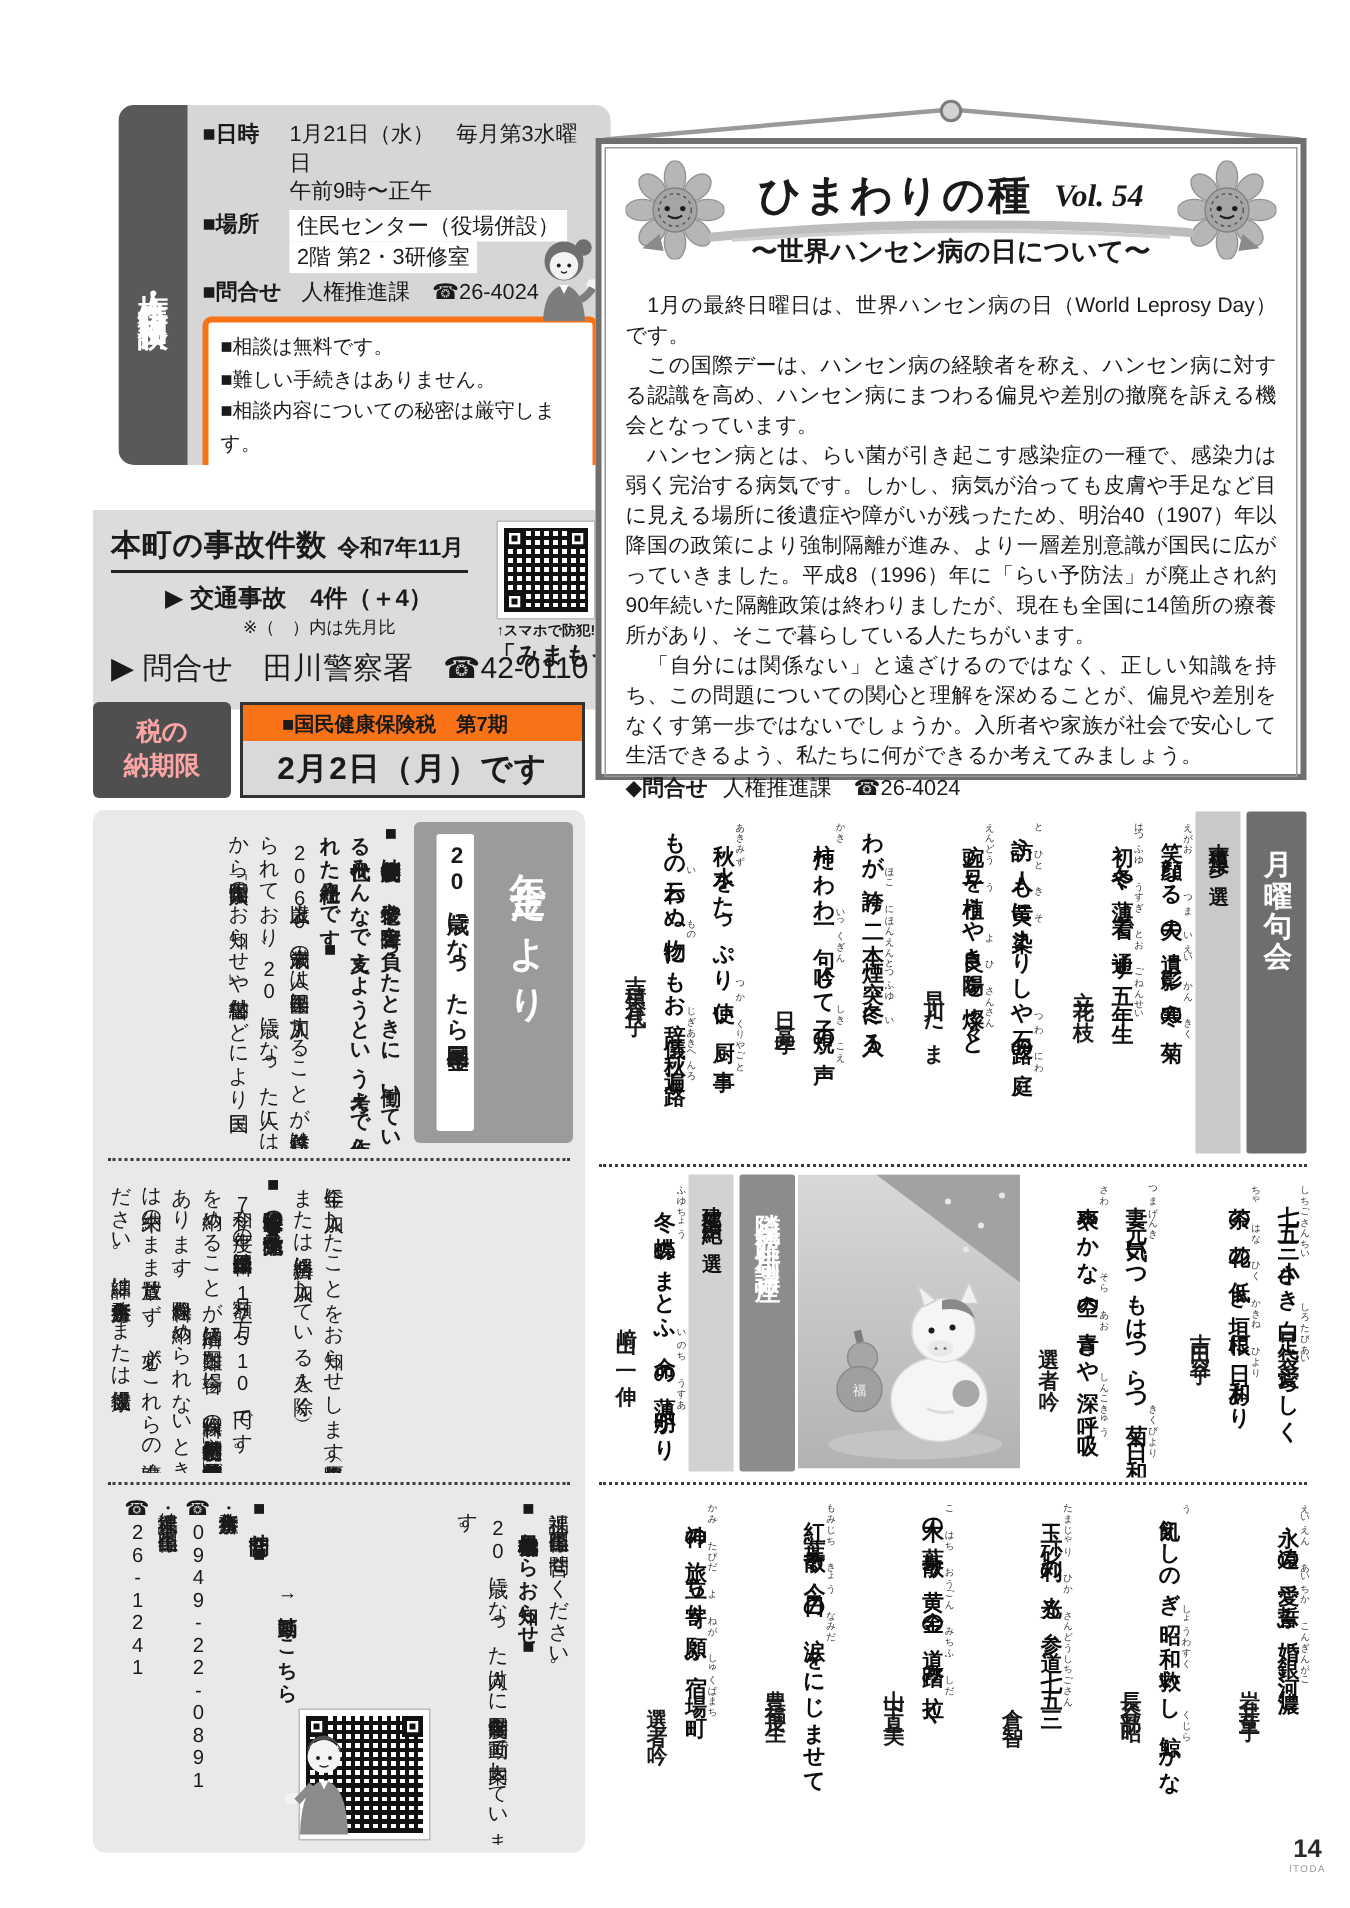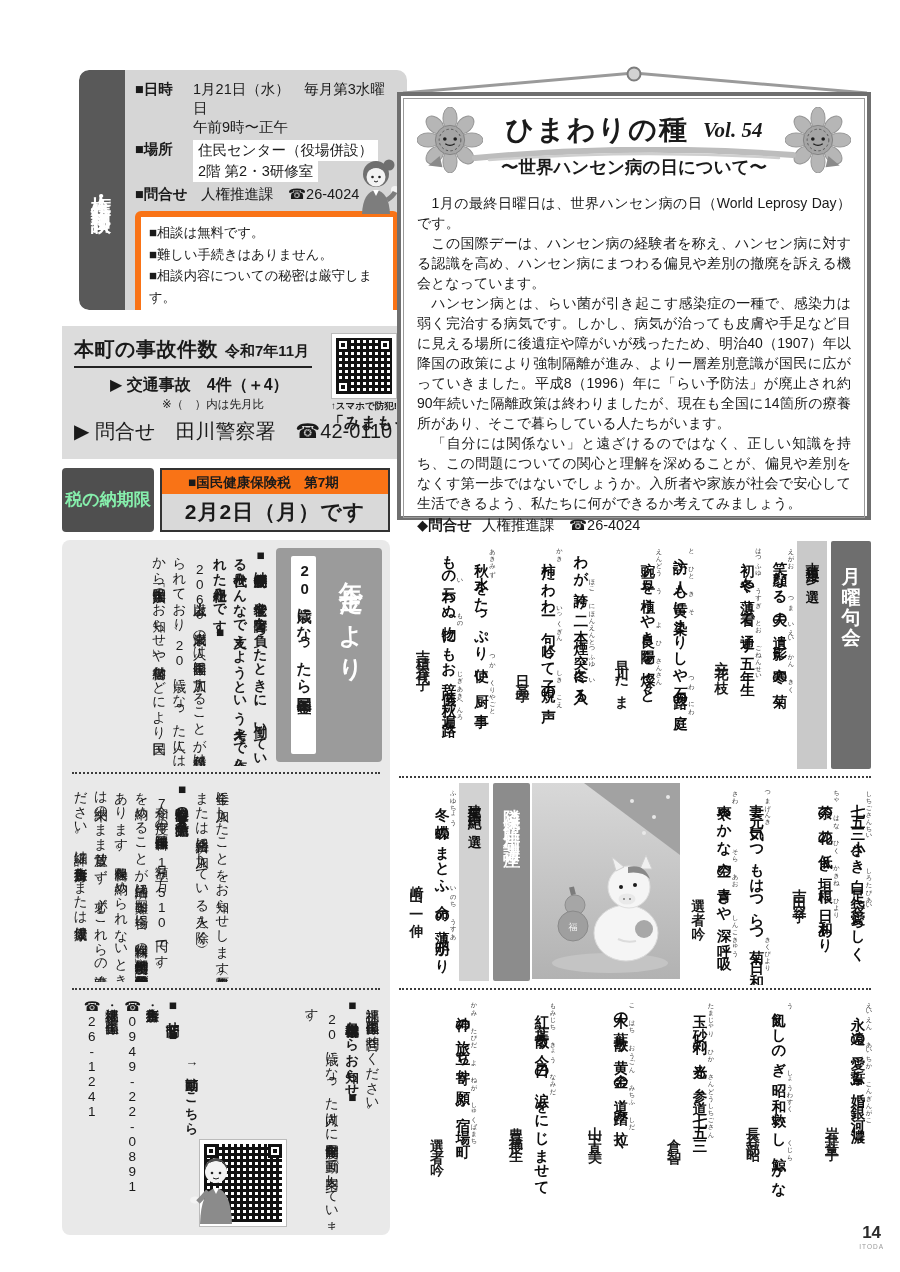--- a/index.html
+++ b/index.html
@@ -15,42 +15,42 @@
     background:#d6d6d6; border-radius:10px; display:flex; overflow:hidden; }
   .jinken-band { width:46px; background:#595959; color:#fff; border-radius:10px 0 0 10px;
     display:flex; align-items:center; justify-content:center; }
   .jinken-band .t { writing-mode:vertical-rl; text-orientation:upright; font-size:20px; font-weight:bold; letter-spacing:3px; }
   .jinken-body { flex:1; position:relative; padding:10px 8px 8px 10px; font-size:14.5px; }
   .jk-row { display:flex; margin-bottom:3px; }
   .jk-label { font-weight:bold; width:58px; flex:none; }
   .jk-label.wide { width:66px; }
   .jk-val .l2 { display:block; }
   .place-box { background:#fff; padding:1px 5px; display:inline-block; }
-  .jk-notes { background:#fff; border:6px solid #f97316; border-radius:6px;
+  .jk-notes { background:#fff; border:4px solid #f97316; border-radius:6px;
     margin-top:7px; padding:5px 8px; font-size:13.3px; line-height:1.62; }
   .woman-ill { position:absolute; right:2px; top:86px; }
 
   
-  .jiko { position:absolute; left:62px; top:326px; width:348px; height:133px;
+  .jiko { position:absolute; left:62px; top:340px; width:348px; height:133px;
     background:#dcdcdc; border-radius:0; padding:10px 12px; }
   .jiko-titlerow { display:flex; align-items:baseline; gap:7px; border-bottom:2.5px solid #222;
     width:238px; padding-bottom:3px; }
   .jiko-title { font-size:20px; font-weight:900; letter-spacing:0.5px; }
   .jiko-period { font-size:15px; font-weight:bold; }
   .jiko-row1 { font-size:16px; font-weight:bold; margin-top:7px;padding-left:36px; }
   .jiko-note { font-size:11.5px; margin:1px 0 6px 88px; }
   .jiko-row2 { font-size:20px; font-weight:normal; }
   .jiko-qrwrap { position:absolute; right:10px; top:8px; width:72px; text-align:center; }
   .jiko-qrcap1 { font-size:9.5px; font-weight:bold; margin-top:2px; white-space:nowrap; }
   .jiko-qrcap2 { font-size:16px; font-weight:bold; white-space:nowrap; }
 
   
   .zei { position:absolute; left:62px; top:468px; width:328px; height:64px; display:flex; gap:6px; }
-  .zei-left { width:92px; background:#4f4f4f; color:#86efac; border-radius:4px;
-    display:flex; flex-direction:row; align-items:center; justify-content:center;
+  .zei-left { width:92px; background:#4f4f4f; color:#fca5a5; border-radius:4px;
+    display:flex; flex-direction:column; align-items:center; justify-content:center;
     font-size:17px; font-weight:900; line-height:1.35; }
   .zei-right { flex:1; border:2px solid #333; background:#f97316; display:flex; flex-direction:column; }
   .zei-item { font-size:13.5px; font-weight:bold; padding:4px 0 2px 26px; }
   .zei-due { flex:1; background:#d9d9d9; font-size:21px; font-weight:900;
     display:flex; align-items:center; justify-content:center; letter-spacing:1px; }
 
   
   .qr { position:relative; background:#fff; border:3px solid #fff; box-shadow:0 0 0 1px #bbb; }
   .qr .px { position:absolute; inset:1px;
     background-image:repeating-linear-gradient(0deg,#111 0 3px,transparent 3px 6px),

